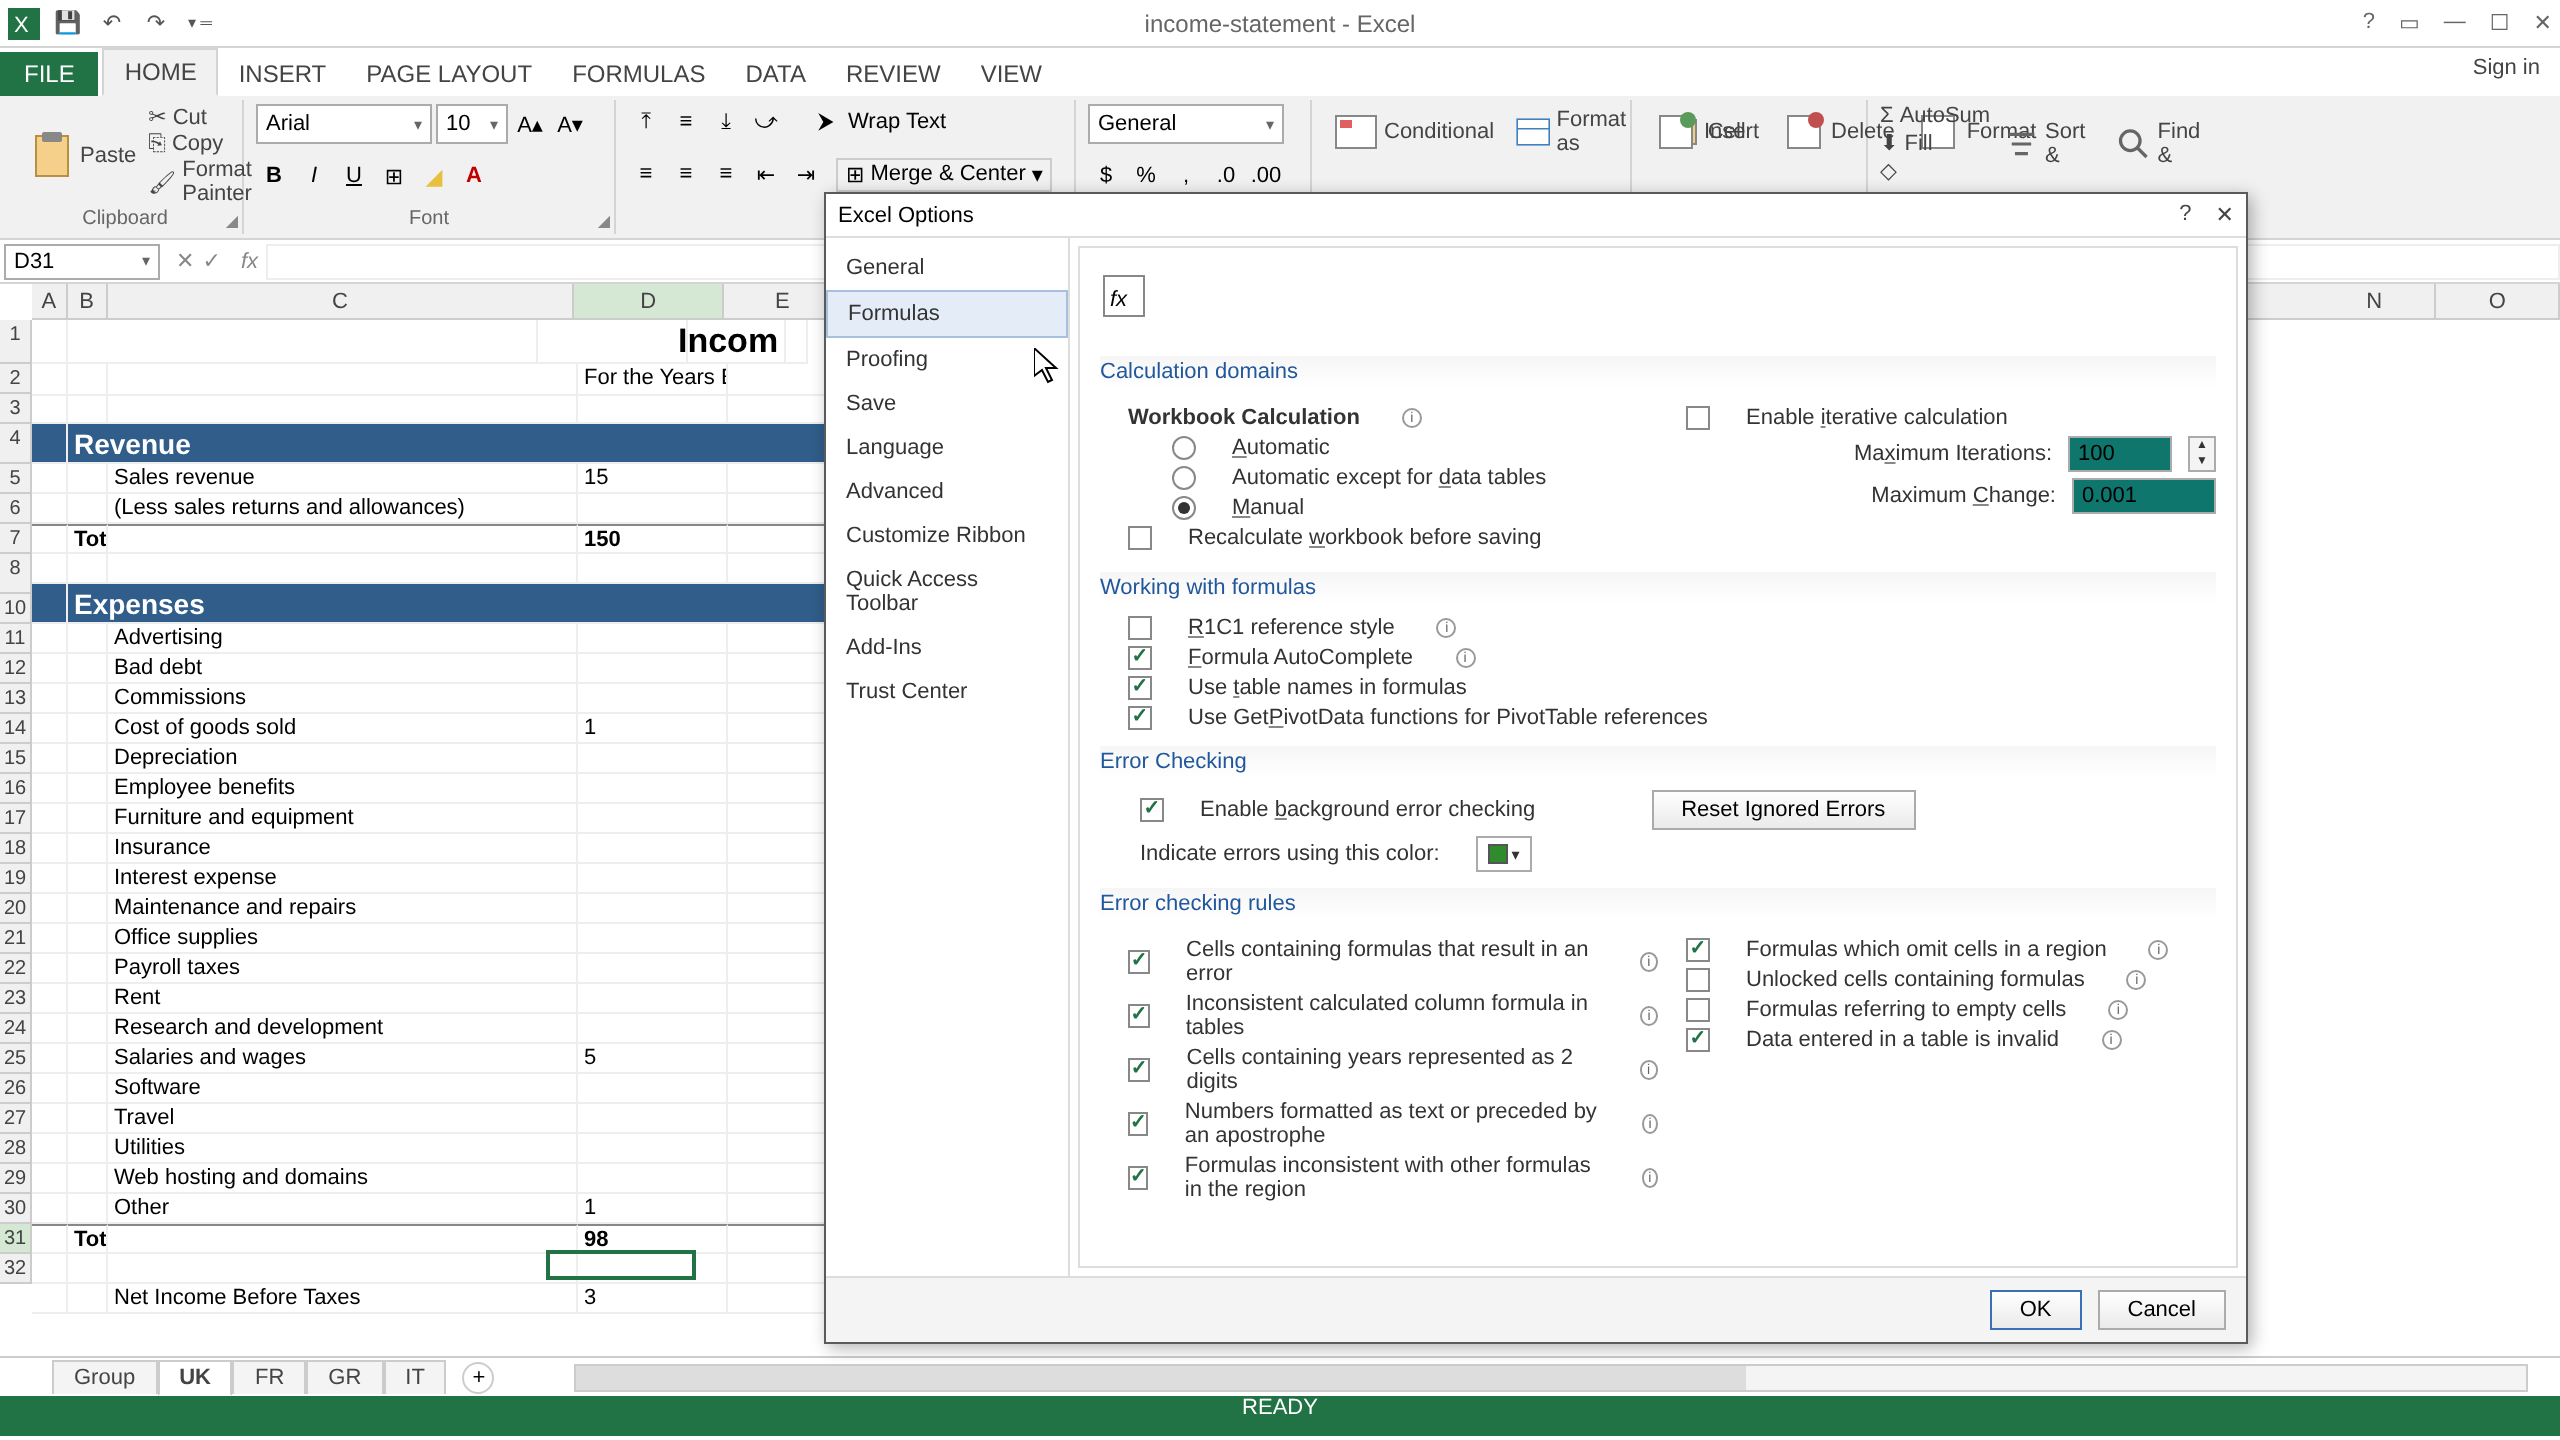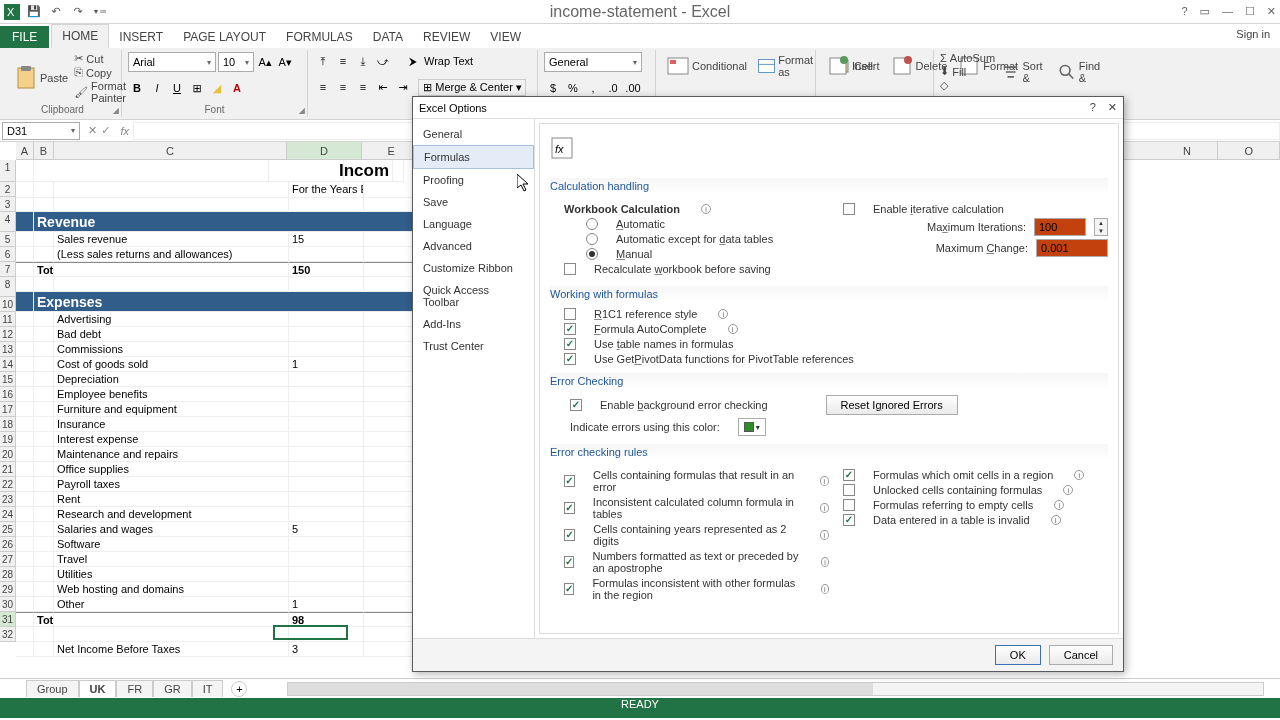--- a/index.html
+++ b/index.html
@@ -2,21 +2,21 @@
 <html><head>
 <meta charset="utf-8">
 <style>
 * { margin:0; padding:0; box-sizing:border-box; font-family:"Segoe UI",Tahoma,sans-serif; font-size:11px; }
 body { background:#fff; width:1280px; height:720px; overflow:hidden; position:relative; }
 
 
 .titlebar { height:24px; background:#fff; border-bottom:1px solid #d4d4d4; display:flex; align-items:center; position:relative; }
 .qat { display:flex; gap:6px; padding:0 4px; align-items:center; height:100%; }
 .qat-icon { width:16px; height:16px; display:flex; align-items:center; justify-content:center; color:#555; }
-.title-text { position:absolute; left:50%; transform:translateX(-50%); color:#666; font-size:16px; }
+.title-text { position:absolute; left:50%; transform:translateX(-50%); color:#666; font-size:12px; }
 .win-controls { position:absolute; right:4px; display:flex; gap:12px; color:#666; }
 
 
 .ribbon-tabs { height:24px; background:#fff; display:flex; align-items:flex-end; }
 .file-tab { background:#217346; color:#fff; padding:4px 12px; font-size:12px; margin-right:2px; }
 .tab { padding:4px 10px; font-size:12px; color:#444; }
 .tab.active { border:1px solid #d4d4d4; border-bottom:1px solid #f1f1f1; background:#f1f1f1; }
 .signin { position:absolute; right:10px; top:28px; font-size:11px; color:#444; }
 
 
@@ -87,21 +87,21 @@
 .section-title { color:#21579c; font-size:11px; margin:8px 0 6px; background:linear-gradient(#f6f6f6,#fff); padding:2px 0; }
 .opt-row { display:flex; align-items:center; gap:18px; margin:3px 0 3px 14px; }
 .opt-row.indent2 { margin-left:36px; }
 .radio,.chk { width:12px; height:12px; border:1px solid #888; background:#fff; display:inline-flex; align-items:center; justify-content:center; }
 .radio { border-radius:50%; }
 .radio.on::after { content:""; width:6px; height:6px; background:#333; border-radius:50%; }
 .chk.on { background:#fff; }
 .chk.on::after { content:"✓"; color:#217346; font-size:10px; font-weight:bold; line-height:10px; }
 .two-col { display:flex; }
 .two-col > div { flex:1; }
-.mini-input { border:1px solid #ababab; background:#c2410c; padding:1px 4px; width:52px; height:18px; }
+.mini-input { border:1px solid #ababab; background:#0f766e; padding:1px 4px; width:52px; height:18px; }
 .spinner { display:flex; flex-direction:column; border:1px solid #ababab; width:14px; height:18px; }
 .spinner div { flex:1; text-align:center; font-size:6px; line-height:8px; background:#f4f4f4; }
 .color-btn { width:28px; height:18px; border:1px solid #ababab; display:flex; align-items:center; justify-content:center; gap:2px; }
 .color-swatch { width:10px; height:10px; background:#2e8b2e; border:1px solid #555; }
 .dlg-btn { border:1px solid #ababab; background:linear-gradient(#fff,#eaeaea); padding:3px 14px; font-size:11px; }
 .dlg-btn.primary { border:1px solid #3b6fb6; }
 .modal-footer { border-top:1px solid #ddd; padding:6px 10px; display:flex; justify-content:flex-end; gap:8px; background:#f4f4f4; }
 .info-icon { width:10px; height:10px; border:1px solid #999; border-radius:50%; font-size:7px; text-align:center; line-height:9px; color:#666; display:inline-block; margin-left:3px; }
 u.mn { text-decoration:underline; text-decoration-color:#888; }
 .cursor { position:absolute; left:517px; top:174px; pointer-events:none; z-index:99; }
@@ -639,21 +639,21 @@
         <div>Trust Center</div>
       </div>
     <div class="opt-content">
       <div class="opt-header">
         <svg class="ico" viewBox="0 0 24 24">
             <rect x="2" y="2" width="20" height="20" fill="#fff" stroke="#888"></rect>
             <text x="5" y="17" font-size="12" font-style="italic">fx</text>
           </svg>
       </div>
 
-      <div class="section-title">Calculation handling</div>
+      <div class="section-title">Calculation domains</div>
       <div class="two-col">
         <div>
           <div class="opt-row">
               <b>Workbook Calculation</b>
               <span class="info-icon">i</span>
             </div>
           <div class="opt-row indent2">
               <span class="radio"></span>
               <span><u class="mn">A</u>utomatic</span>
             </div>

